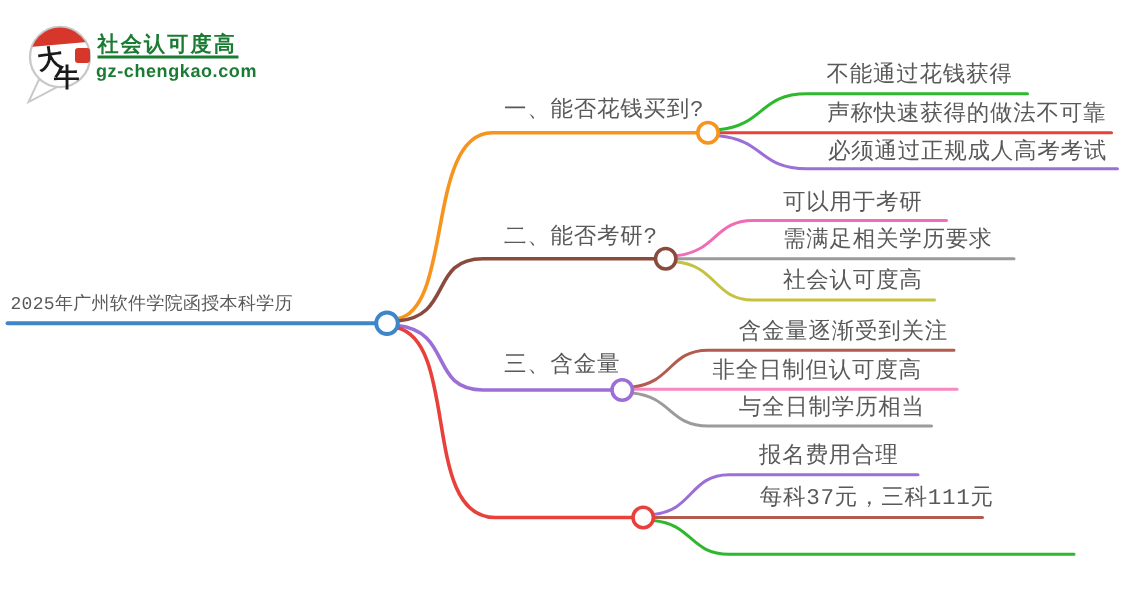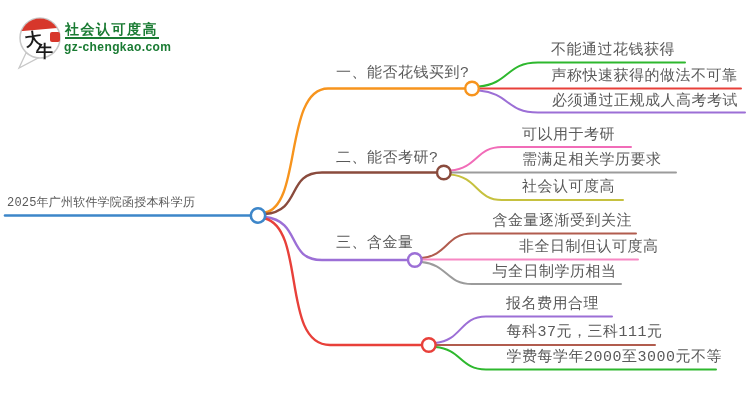--- a/index.html
+++ b/index.html
@@ -71,26 +71,25 @@
 
   <div class="node" style="left:551px;top:42px;">不能通过花钱获得</div>
   <div class="node" style="left:551.5px;top:68px;">声称快速获得的做法不可靠</div>
   <div class="node" style="left:552px;top:92.5px;">必须通过正规成人高考考试</div>
 
   <div class="node" style="left:522px;top:126.5px;">可以用于考研</div>
   <div class="node" style="left:522px;top:152px;">需满足相关学历要求</div>
   <div class="node" style="left:522px;top:179px;">社会认可度高</div>
 
   <div class="node" style="left:492.5px;top:213px;">含金量逐渐受到关注</div>
-  <div class="node" style="left:519px;top:239px;text-align:center;">非全日制但认可度高</div>
+  <div class="node" style="left:475px;top:239px;text-align:center;">非全日制但认可度高</div>
   <div class="node" style="left:492.5px;top:263.5px;">与全日制学历相当</div>
 
   <div class="node" style="left:506px;top:296px;">报名费用合理</div>
   <div class="node" style="left:506.5px;top:324px;">每科37元，三科111元</div>
-  <div class="node" style="left:506.5px;top:349px;">学费每学年2000至3000元不等</div>
 
   <div style="position:absolute;left:0;top:0;width:170px;height:70px;">
     <svg class="layer" width="170" height="70" viewBox="0 0 170 70" style="left:8px;top:14px;">
       <defs>
           <clipPath id="bub">
             <circle cx="32" cy="24" r="19.6"></circle>
           </clipPath>
         </defs>
 
       <path d="M18,39 L11,54 L30,44 Z" fill="#ffffff" stroke-width="1.3" stroke="#c8c8c8"></path>

